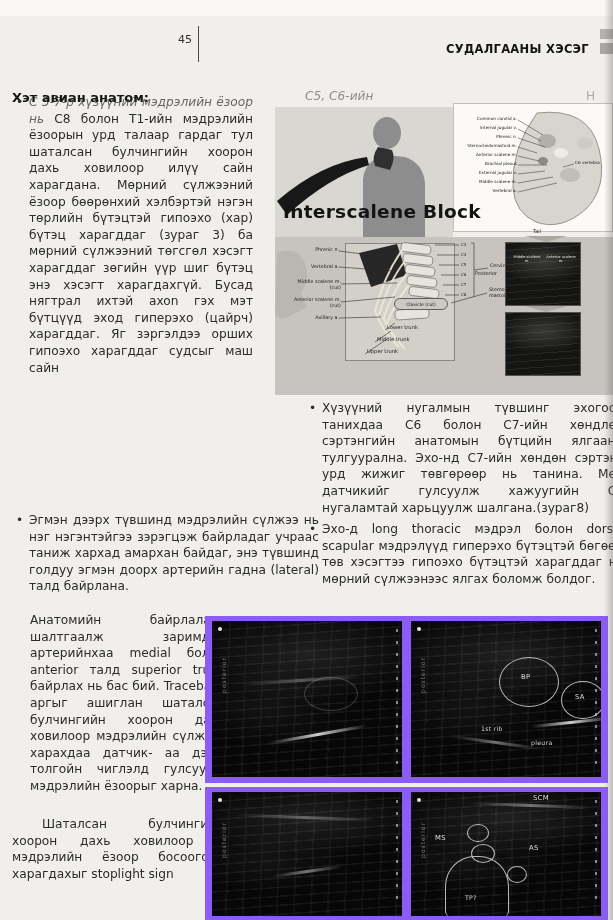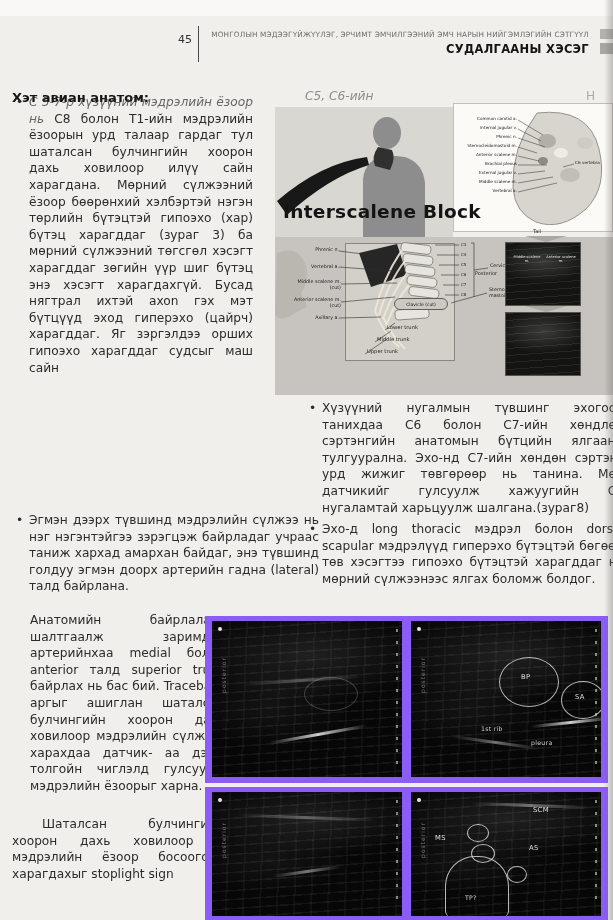--- a/index.html
+++ b/index.html
@@ -65,21 +65,20 @@
   .rc-cont2{font-style:italic;opacity:.5;}
 </style>
 </head>
 <body>
 
 <div id="page">
   <div class="edge-top"></div>
 
   <div class="t pagenum" style="left:168px;top:33px;width:24px;text-align:right;">45</div>
   <div class="hdr-div" style="left:198px;top:26px;height:36px;"></div>
-  <div class="t hdr1" style="right:24px;top:30px;width:380px;">МОНГОЛЫН МЭДЭЭГҮЙЖҮҮЛЭГ, ЭРЧИМТ ЭМЧИЛГЭЭНИЙ ЭМЧ НАРЫН НИЙГЭМЛЭГИЙН СЭТГҮҮЛ</div>
   <div class="t hdr2" style="right:24px;top:42px;width:300px;">СУДАЛГААНЫ ХЭСЭГ</div>
   <div class="hmark" style="left:600px;top:29px;width:13px;height:10px;"></div>
   <div class="hmark" style="left:600px;top:43px;width:13px;height:11px;background:#a9a7a3;"></div>
 
   <div class="t lc-head" style="left:12px;top:90px;">Хэт авиан анатом:</div>
 
   <div class="t lc hang" style="left:12px;top:94px;width:224px;">
     <span class="blt">•</span>
     <span class="lead-ital">С 5-7-р хүзүүний мэдрэлийн ёзоор нь</span>
     <span>С8 болон Т1-ийн мэдрэлийн ёзоорын урд талаар гардаг тул шаталсан булчингийн хоорон дахь ховилоор илүү сайн харагдана. Мөрний сүлжээний ёзоор бөөрөнхий хэлбэртэй нэгэн төрлийн бүтэцтэй гипоэхо (хар) бүтэц харагддаг (зураг 3) ба мөрний сүлжээний төгсгөл хэсэгт харагддаг зөгийн үүр шиг бүтэц энэ хэсэгт харагдахгүй. Бусад нягтрал ихтэй axon гэх мэт бүтцүүд эход гиперэхо (цайрч) харагддаг. Яг зэргэлдээ орших гипоэхо харагддаг судсыг маш сайн</span>
@@ -257,21 +256,21 @@
       <div class="odot" style="left:6px;top:6px;"></div>
       <div class="vlabel" style="left:8px;top:30px;">posterior</div>
       <div class="streak" style="left:24px;top:24px;width:140px;opacity:.4;transform:rotate(2deg);"></div>
       <div class="streak" style="left:60px;top:78px;width:70px;opacity:.55;transform:rotate(-8deg);"></div>
       <div class="ruler"></div>
     </div>
     <div class="us" style="left:206px;top:5px;width:190px;height:124px;">
       <div class="odot" style="left:6px;top:6px;"></div>
       <div class="vlabel" style="left:8px;top:30px;">posterior</div>
       <div class="streak" style="left:60px;top:12px;width:120px;opacity:.5;transform:rotate(2deg);"></div>
-      <div class="uslab" style="left:122px;top:14px;">SCM</div>
+      <div class="uslab" style="left:122px;top:2px;">SCM</div>
       <div class="uslab" style="left:24px;top:42px;">MS</div>
       <div class="uslab" style="left:118px;top:52px;">AS</div>
       <div class="oline" style="left:56px;top:32px;width:20px;height:16px;"></div>
       <div class="oline" style="left:60px;top:52px;width:22px;height:17px;"></div>
       <div class="oline" style="left:96px;top:74px;width:18px;height:15px;"></div>
       <div class="dome" style="left:34px;top:64px;width:62px;height:60px;"></div>
       <div class="uslab sm" style="left:54px;top:102px;">TP?</div>
       <div class="ruler"></div>
     </div>
   </div>

